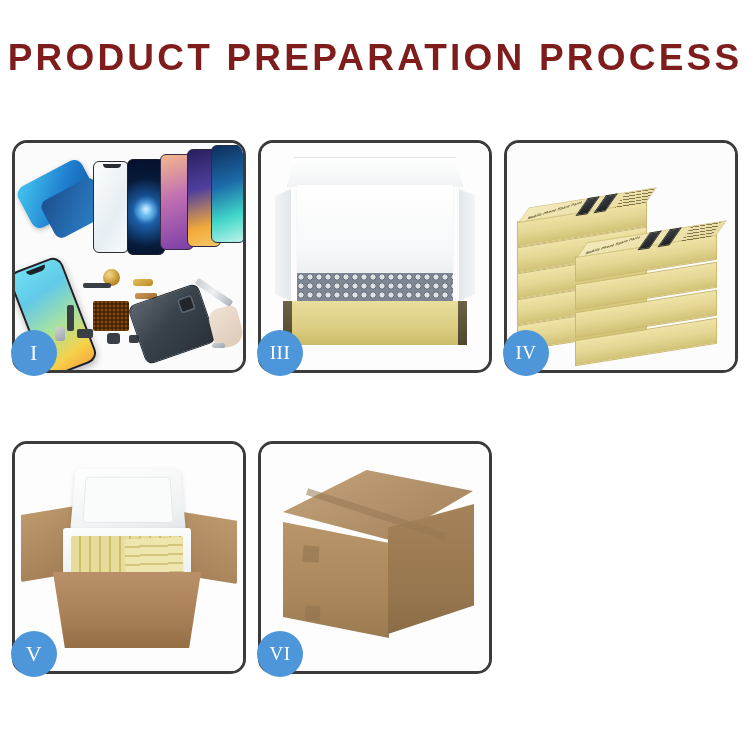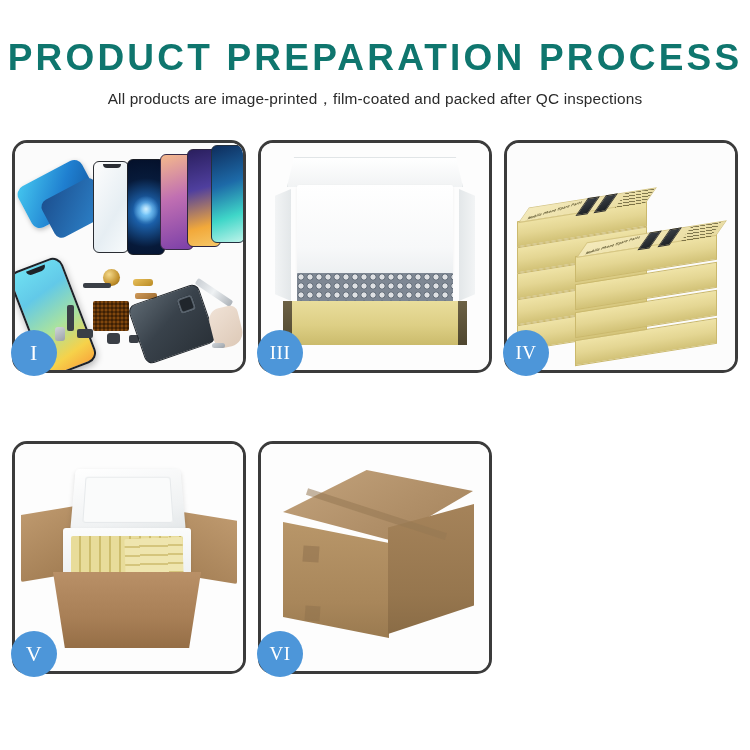--- a/index.html
+++ b/index.html
@@ -7,21 +7,21 @@
     width: 750px; height: 750px;
     background: #ffffff;
     font-family: "Liberation Sans", sans-serif;
     overflow: hidden;
   }
   .page { position: relative; width: 750px; height: 750px; background: #fff; }
 
   
   .header { width: 750px; padding-top: 36px; text-align: center; }
   .title {
-    font-size: 37px; font-weight: 700; color: #0f766e;
+    font-size: 37px; font-weight: 700; color: #7f1d1d;
     letter-spacing: 3.2px; line-height: 44px; white-space: nowrap;
   }
   .subtitle {
     margin-top: 9px; font-size: 15.4px; color: #2b2b2b;
     letter-spacing: .15px; white-space: nowrap;
   }
 
   
   .grid {
     position: absolute; left: 12px; top: 140px;
@@ -330,21 +330,20 @@
     background: rgba(140,110,76,.45); transform: rotate(4deg);
   }
 </style>
 </head>
 <body>
 
 <div class="page">
 
   <div class="header">
     <div class="title">PRODUCT PREPARATION PROCESS</div>
-    <div class="subtitle">All products are image-printed，film-coated and packed after QC inspections</div>
   </div>
 
   <div class="grid">
 
     <div class="panel">
       <div class="panel-inner p1">
         <div class="ph s1"></div>
         <div class="ph s1b"></div>
         <div class="ph glass"></div>
         <div class="ph dark"></div>

